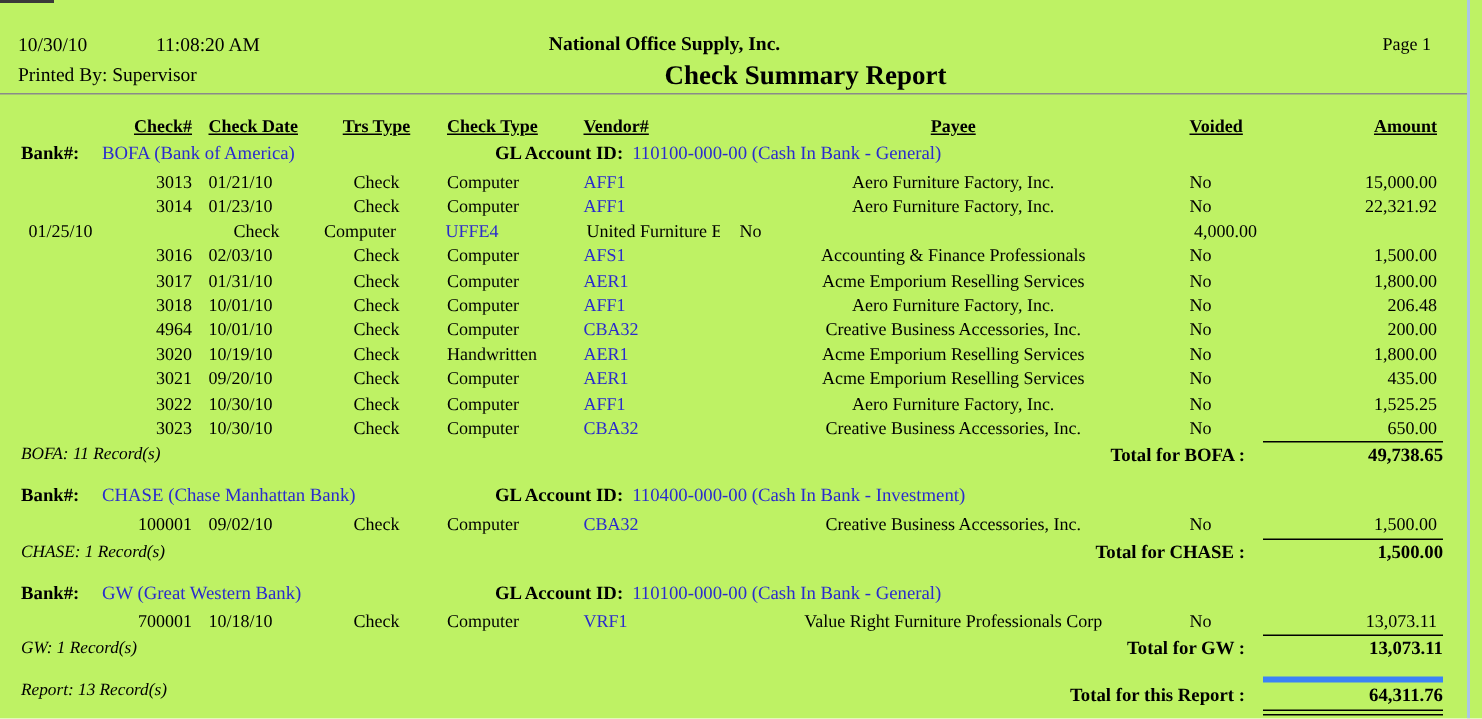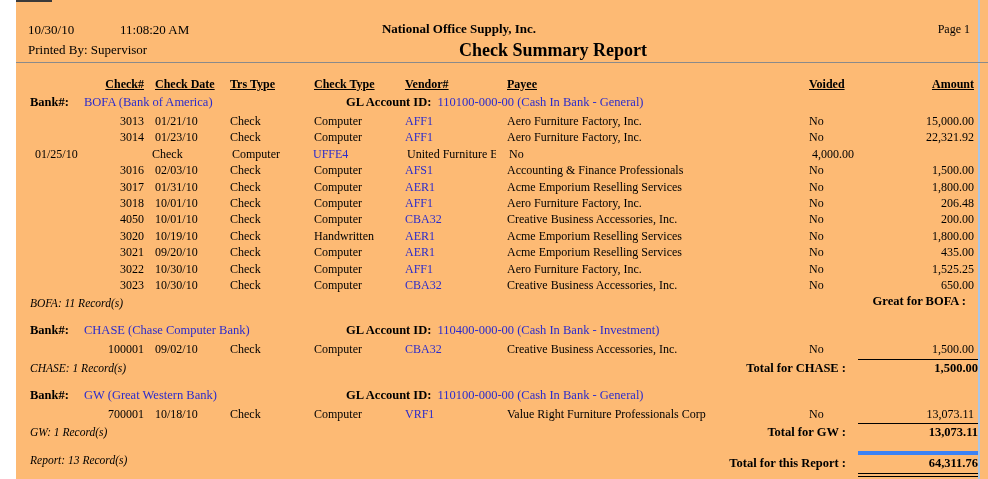--- a/index.html
+++ b/index.html
@@ -1,18 +1,18 @@
 <!DOCTYPE html>
 <html><head>
 <meta charset="utf-8">
 <style>
   html,body{margin:0;padding:0;background:#ffffff;}
   body{width:988px;height:479px;overflow:hidden;position:relative;
        font-family:"Liberation Serif","DejaVu Serif",serif;color:#000;}
-  .page{position:absolute;inset:0;background:#fdba74;margin-left:16px;}
+  .page{position:absolute;inset:0;background:#bef264;}
 
   
   .corner-artifact{position:absolute;left:0;top:0;width:36px;height:2px;background:#3a3a3a;}
   .viewport-edge{position:absolute;top:0;right:8px;width:2px;height:479px;background:#aac6e6;}
 
   
   .hdr{position:absolute;left:0;top:0;width:978px;}
   .hdr-date{position:absolute;left:12px;top:22px;font-size:13px;}
   .hdr-time{position:absolute;left:104px;top:22px;font-size:13px;}
   .hdr-company{position:absolute;left:0;top:21px;width:886px;text-align:center;font-size:13px;font-weight:bold;}
@@ -20,24 +20,24 @@
   .hdr-printed{position:absolute;left:12px;top:42px;font-size:13px;}
   .hdr-title{position:absolute;left:0;top:40px;width:978px;text-align:center;font-size:18px;font-weight:bold;padding-left:48px;}
   .hdr-rule{position:absolute;left:0;top:62px;width:978px;border-top:1px solid #8a8a8a;}
 
   
   .report{position:absolute;left:0;top:70px;width:988px;}
   .grid{display:grid;grid-template-columns:120px 78px 82px 92px 100px 300px 58px 120px;
         padding-left:8px;padding-right:26px;font-size:12px;line-height:16.4px;}
   .c1{text-align:right;}
   .c2{padding-left:11px;}
-  .c3{padding-left:8px;}
+  .c3{padding-left:8px;text-align:center;}
   .c4{padding-left:10px;}
   .c5{padding-left:9px;}
-  .c6{padding-left:11px;white-space:nowrap;overflow:hidden;}
+  .c6{padding-left:11px;white-space:nowrap;overflow:hidden;text-align:center;}
   .c7{padding-left:13px;}
   .c8{text-align:right;}
   .colhead{font-weight:bold;}
   .colhead span{text-decoration:underline;}
   .head-row{height:22px;align-items:end;}
 
   .link{color:#2b2bcd;}
 
   .bank-row{position:relative;height:21px;line-height:21px;font-size:12.5px;}
   .bank-label{position:absolute;left:14px;font-weight:bold;}
@@ -156,21 +156,21 @@
     <div class="c2">10/01/10</div>
     <div class="c3">Check</div>
     <div class="c4">Computer</div>
     <div class="c5 link" style="color: rgb(43, 43, 205);">AFF1</div>
     <div class="c6">Aero Furniture Factory, Inc.</div>
     <div class="c7">No</div>
     <div class="c8">206.48</div>
   </div>
 
   <div class="grid">
-    <div class="c1">4050</div>
+    <div class="c1">4964</div>
     <div class="c2">10/01/10</div>
     <div class="c3">Check</div>
     <div class="c4">Computer</div>
     <div class="c5 link" style="color: rgb(43, 43, 205);">CBA32</div>
     <div class="c6">Creative Business Accessories, Inc.</div>
     <div class="c7">No</div>
     <div class="c8">200.00</div>
   </div>
 
   <div class="grid">
@@ -213,29 +213,30 @@
     <div class="c4">Computer</div>
     <div class="c5 link" style="color: rgb(43, 43, 205);">CBA32</div>
     <div class="c6">Creative Business Accessories, Inc.</div>
     <div class="c7">No</div>
     <div class="c8">650.00</div>
   </div>
 </div>
     <div class="total-row">
       <span class="record-note">BOFA: 11 Record(s)</span>
       <span class="total-line">
-        <span class="total-label">Great for BOFA :</span>
+        <span class="total-label">Total for BOFA :</span>
+        <span class="total-amount">49,738.65</span>
       </span>
     </div>
   </div>
 
   <div class="section">
     <div class="bank-row">
       <span class="bank-label">Bank#:</span>
-      <span class="bank-value link" style="color: rgb(43, 43, 205);">CHASE (Chase Computer Bank)</span>
+      <span class="bank-value link" style="color: rgb(43, 43, 205);">CHASE (Chase Manhattan Bank)</span>
       <span class="gl-group">
         <span class="gl-label">GL Account ID:</span><span class="link" style="color: rgb(43, 43, 205);">110400-000-00 (Cash In Bank - Investment)</span>
       </span>
     </div>
     <div>
   <div class="grid">
     <div class="c1">100001</div>
     <div class="c2">09/02/10</div>
     <div class="c3">Check</div>
     <div class="c4">Computer</div>

